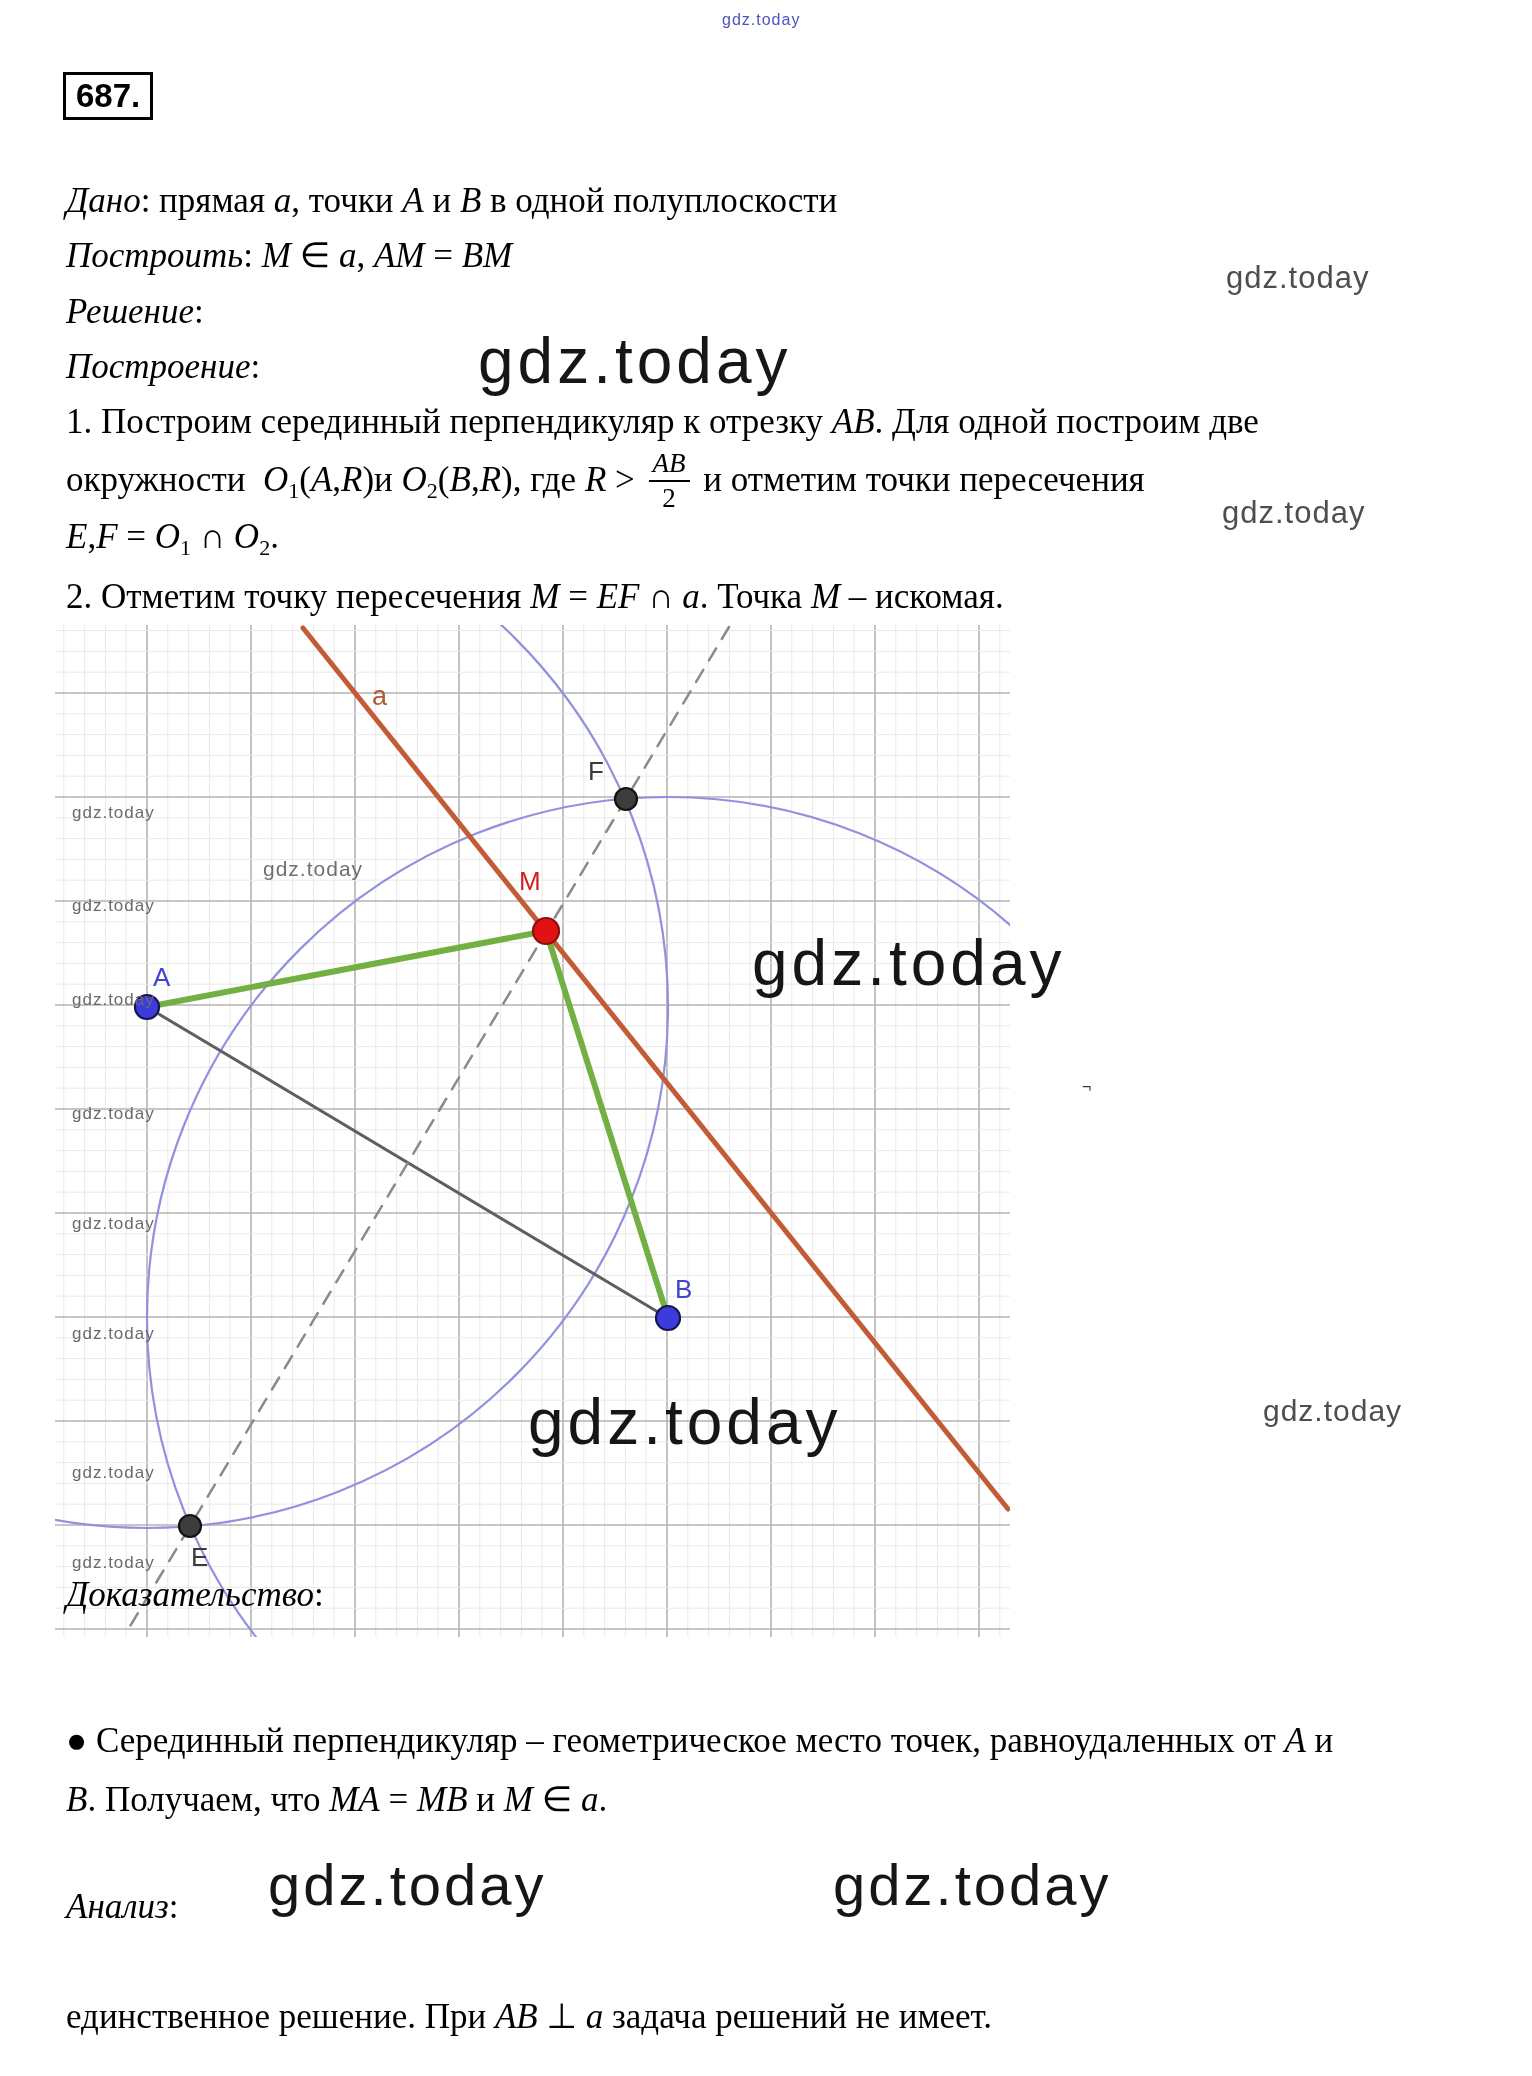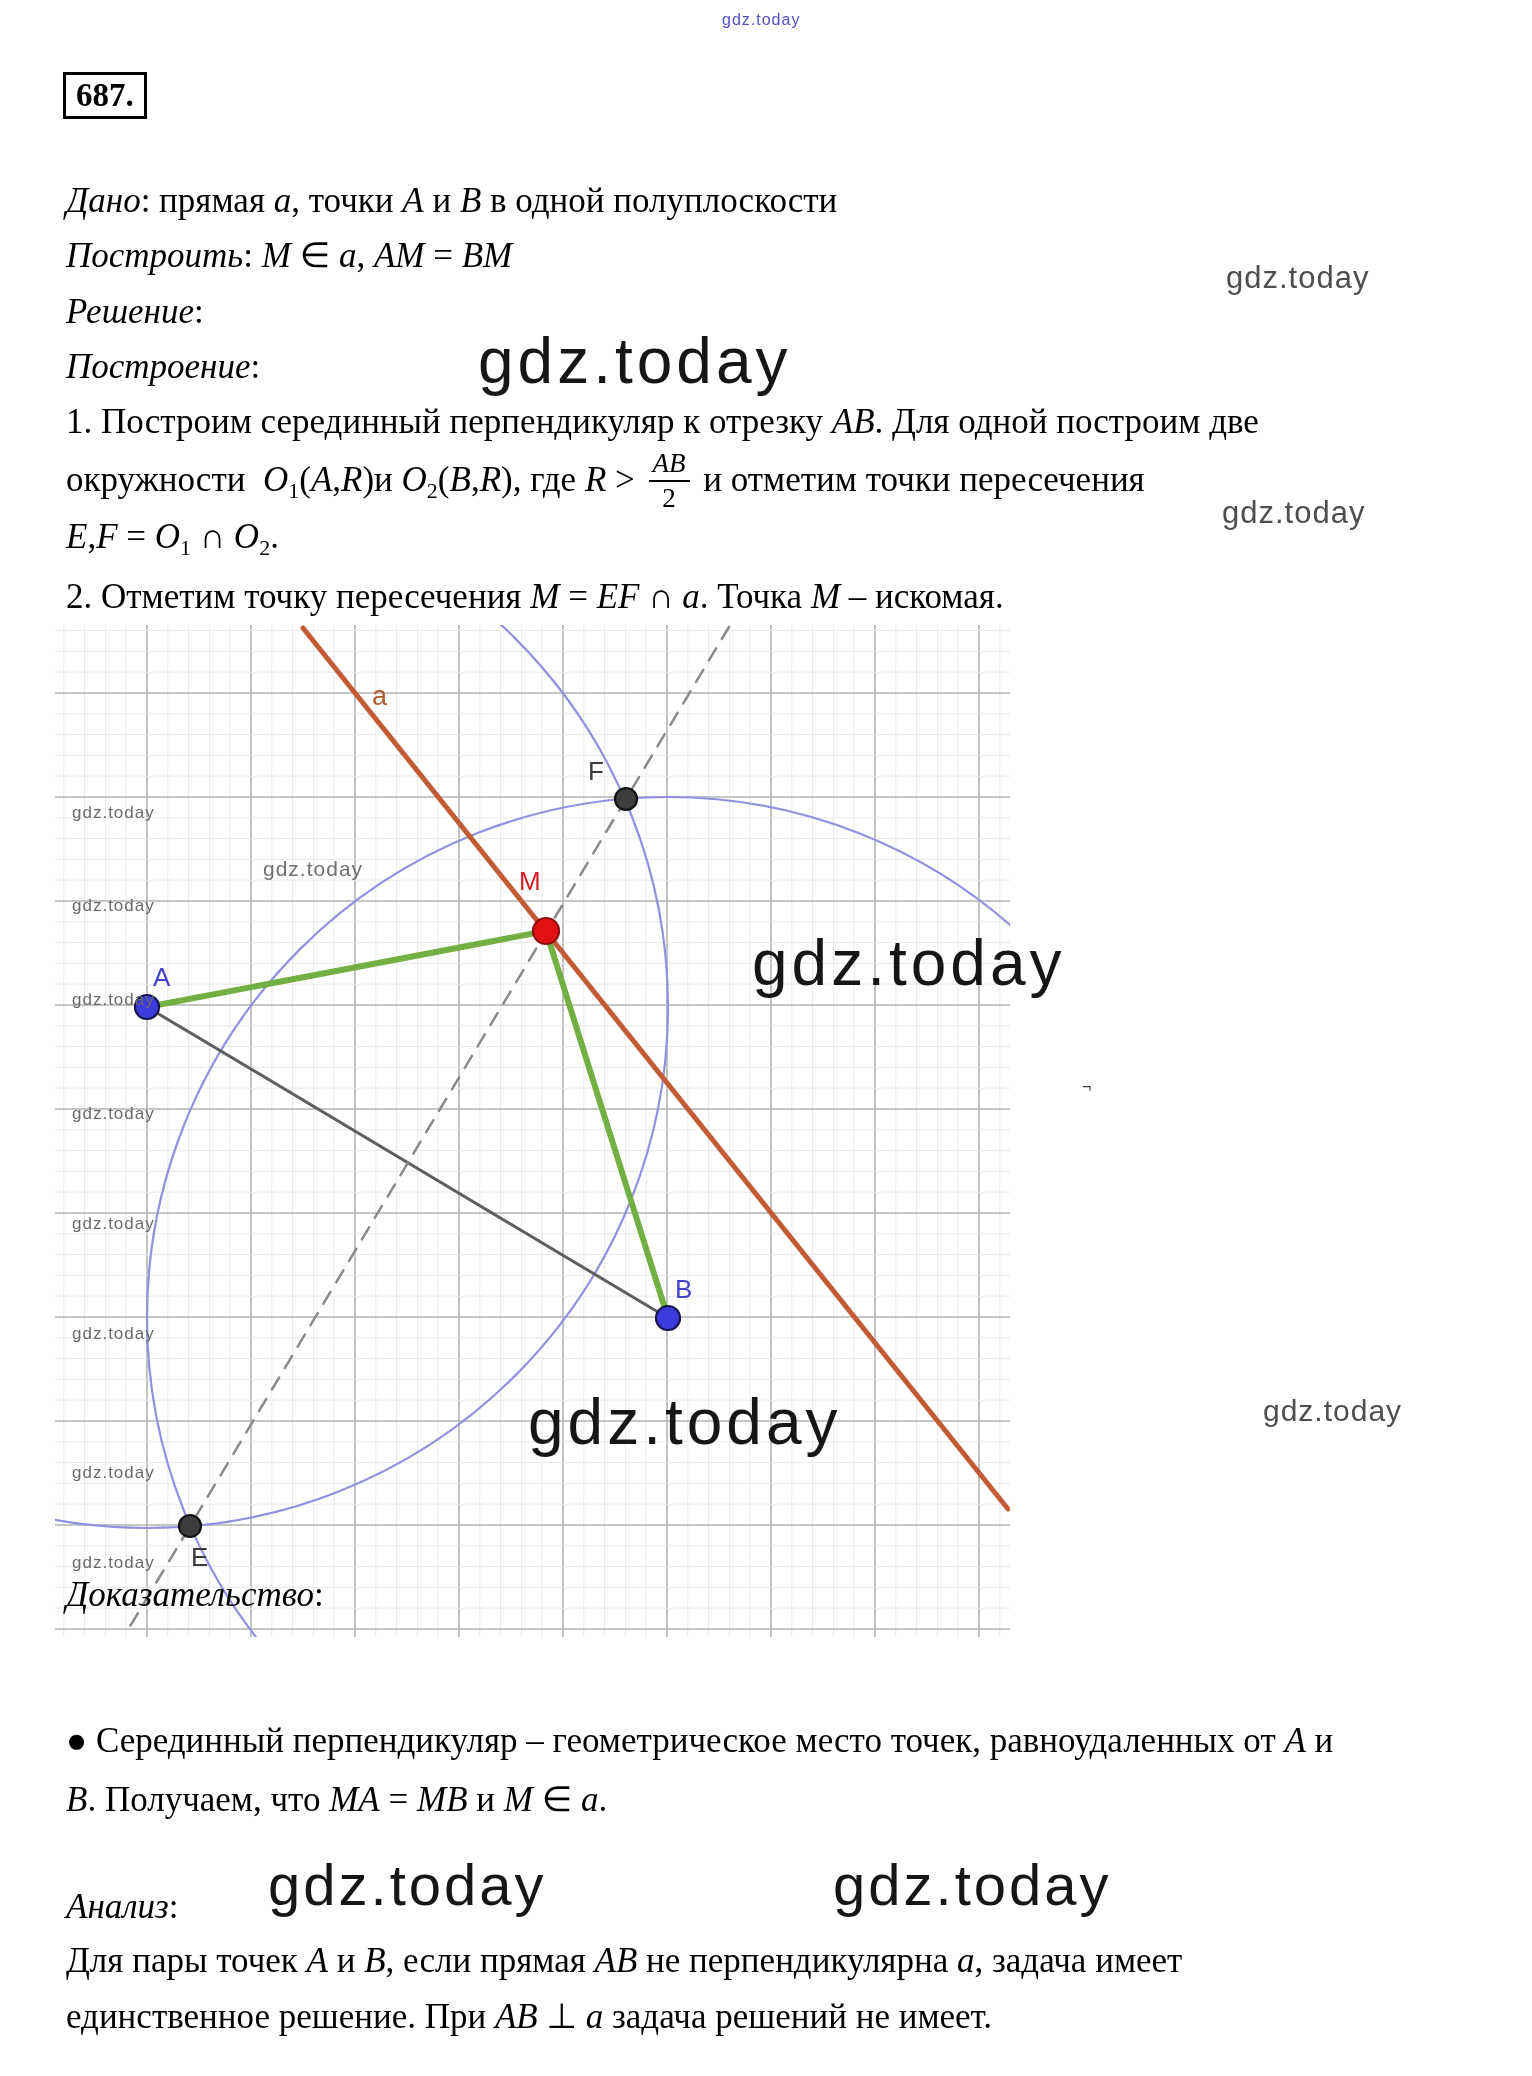--- a/index.html
+++ b/index.html
@@ -1,20 +1,20 @@
 <!DOCTYPE html>
 <html><head>
 <meta charset="utf-8">
 <style>
   html,body{margin:0;padding:0;background:#fff;}
   .page{position:relative;width:1532px;height:2076px;background:#ffffff;
         font-family:"Liberation Serif",serif;color:#000;overflow:hidden;}
   .problem-box{position:absolute;left:63px;top:72px;border:3px solid #000;
         padding:2px 10px;font-weight:bold;font-size:33px;
-        font-family:Liberation Serif, serif;}
+        font-family:Liberation Sans, sans-serif;}
   .tline{position:absolute;left:66px;font-size:35px;white-space:nowrap;line-height:1.2;}
   .it{font-style:italic;}
   .sub{font-size:22px;vertical-align:-7px;}
   .frac{display:inline-block;text-align:center;vertical-align:-16px;line-height:1;
         font-size:27px;margin:0 5px;}
   .frac .num{display:block;border-bottom:2px solid #000;padding:0 4px 3px;font-style:italic;}
   .frac .den{display:block;padding-top:3px;}
   .diagram{position:absolute;left:55px;top:625px;width:955px;height:1012px;background:#fff;}
   .wm-layer{position:absolute;left:0;top:8px;width:100%;height:100%;pointer-events:none;}
   .wm{position:absolute;font-family:"Liberation Sans",sans-serif;white-space:nowrap;}
@@ -152,21 +152,20 @@
       <text x="620" y="673" fill="#4343d0" font-size="26" font-family="&quot;Liberation Sans&quot;, sans-serif">B</text>
       <text x="136" y="941" fill="#3a3a3a" font-size="26" font-family="&quot;Liberation Sans&quot;, sans-serif">E</text>
     </svg>
 
   <div class="corner-mark">¬</div>
 
   <div class="tline" style="top:1574px"><span class="it">Доказательство</span><span>:</span></div>
   <div class="tline" style="top:1720px"><span>● Серединный перпендикуляр – геометрическое место точек, равноудаленных от </span><span class="it">A</span><span> и</span></div>
   <div class="tline" style="top:1779px"><span class="it">B</span><span>. Получаем, что </span><span class="it">MA</span><span> = </span><span class="it">MB</span><span> и </span><span class="it">M</span><span> ∈ </span><span class="it">a</span><span>.</span></div>
   <div class="tline" style="top:1886px"><span class="it">Анализ</span><span>:</span></div>
-  <div class="tline" style="top:1940px"><span>Для пары точек </span><span class="it">A</span><span> и </span><span class="it">B</span><span>, если прямая </span><span class="it">AB</span><span> не перпендикулярна </span><span class="it">a</span><span>, задача имеет</span></div>
   <div class="tline" style="top:1996px"><span>единственное решение. При </span><span class="it">AB</span><span> ⊥ </span><span class="it">a</span><span> задача решений не имеет.</span></div>
 
   <div class="wm-layer">
       <div class="wm" style="left: 722px; top: 3px; font-size: 16px; color: rgb(80, 80, 194); letter-spacing: 1px;">gdz.today</div>
       <div class="wm" style="left: 1226px; top: 252px; font-size: 31px; color: rgb(78, 78, 78); letter-spacing: 1px;">gdz.today</div>
       <div class="wm" style="left: 478px; top: 316px; font-size: 64px; color: rgb(22, 22, 22); letter-spacing: 4px;">gdz.today</div>
       <div class="wm" style="left: 1222px; top: 487px; font-size: 31px; color: rgb(78, 78, 78); letter-spacing: 1px;">gdz.today</div>
       <div class="wm" style="left: 263px; top: 849px; font-size: 21px; color: rgb(112, 112, 112); letter-spacing: 1px;">gdz.today</div>
       <div class="wm" style="left: 752px; top: 918px; font-size: 64px; color: rgb(22, 22, 22); letter-spacing: 4px;">gdz.today</div>
       <div class="wm" style="left: 528px; top: 1377px; font-size: 64px; color: rgb(22, 22, 22); letter-spacing: 4px;">gdz.today</div>

